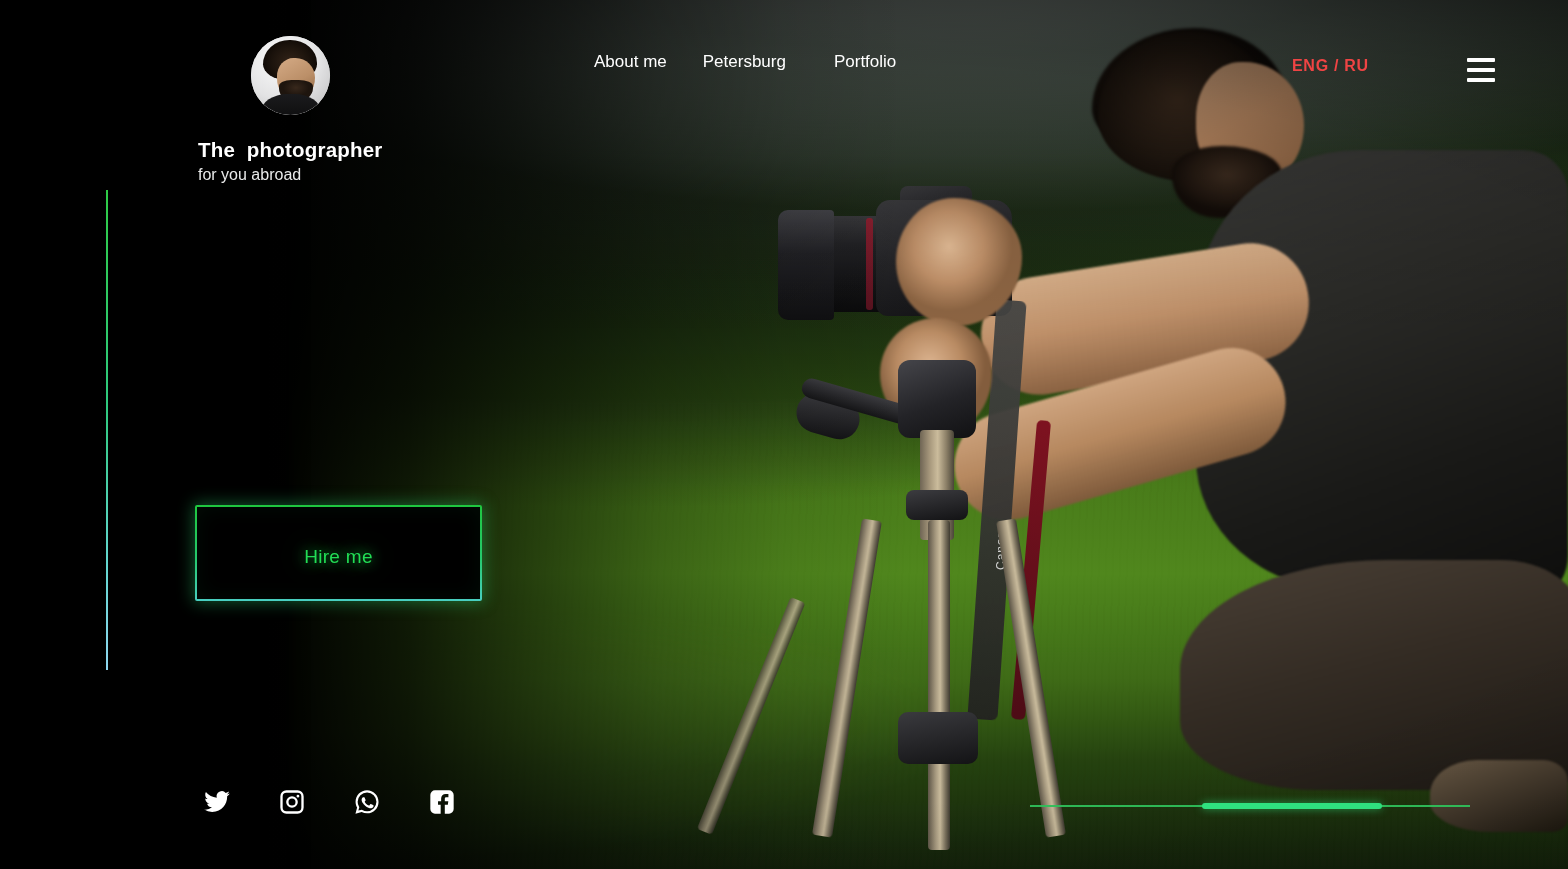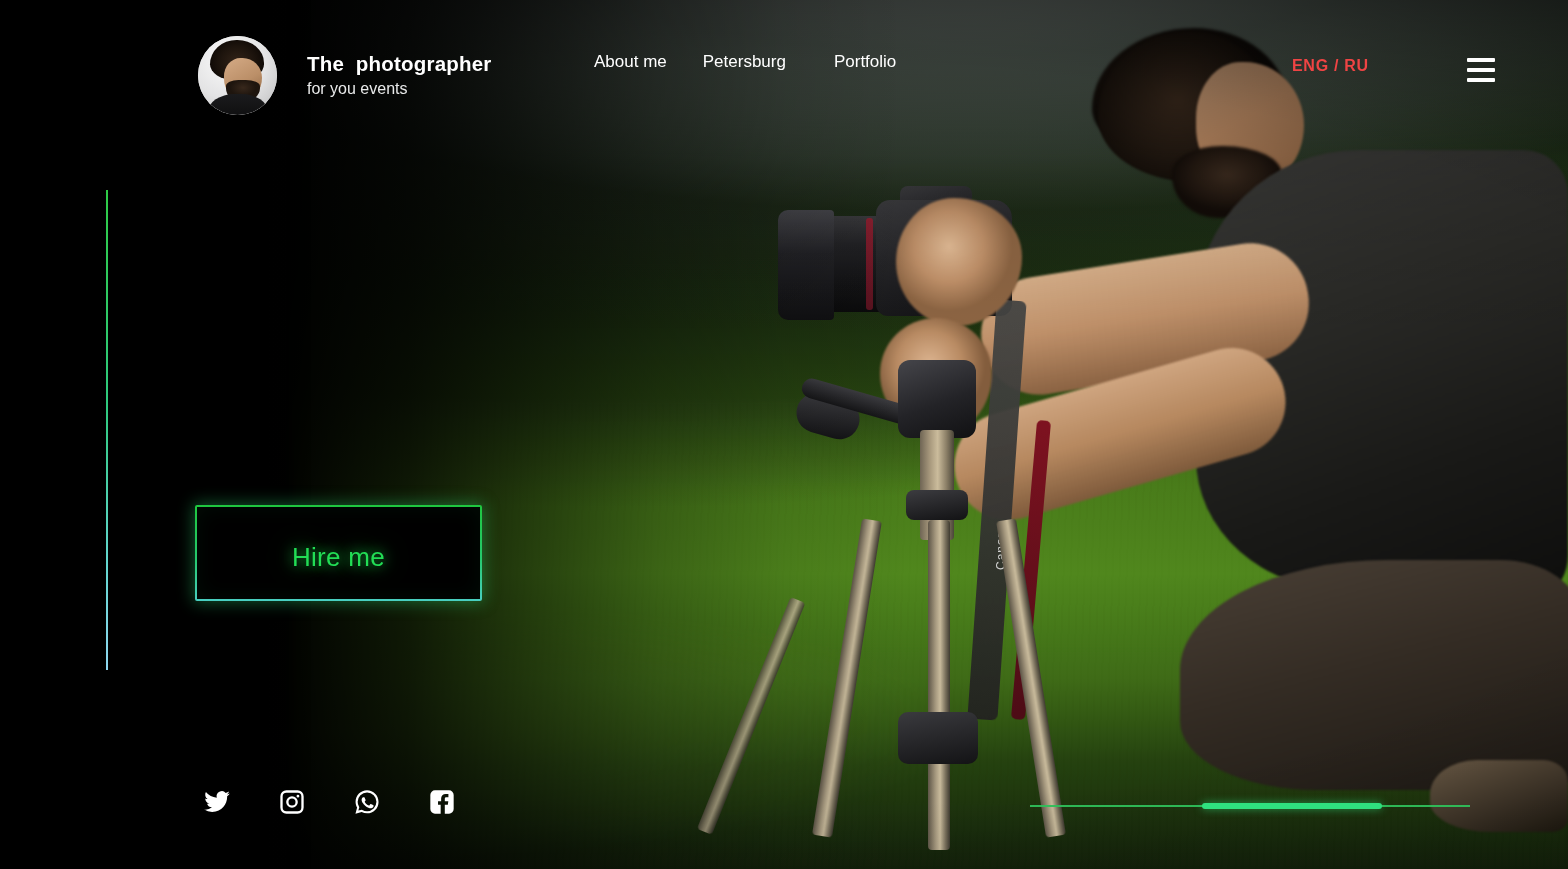--- a/index.html
+++ b/index.html
@@ -255,21 +255,21 @@
     box-shadow:2px 0 14px 2px rgba(0,0,0,.9);
   }
 
   
   .header {
     position:absolute; left:0; top:0; width:1568px; height:150px;
     z-index:20;
   }
   .brand {
     position:absolute; left:198px; top:36px;
-    display:flex; align-items:center; gap:30px;
+    display:flex; align-items:center; gap:22px;flex-direction:column;
   }
   .avatar {
     width:79px; height:79px; border-radius:50%;
     overflow:hidden; flex:0 0 auto;
     background:#e9e9ea;
     position:relative;
   }
   .av-bg { position:absolute; inset:0; background:radial-gradient(70% 70% at 38% 30%, #fbfbfb 0%, #e3e3e4 70%, #cfcfd0 100%); }
   .av-hair {
     position:absolute; left:12px; top:4px; width:54px; height:40px;
@@ -342,21 +342,21 @@
     border:2px solid transparent;
     border-radius:2px;
     background:
       linear-gradient(#000, #000) padding-box,
       linear-gradient(to bottom, #1fc73f 0%, #25c96c 55%, #49cfc2 100%) border-box;
     box-shadow:0 0 16px 2px rgba(42,210,110,.38), inset 0 0 22px rgba(30,190,90,.07);
     display:flex; align-items:center; justify-content:center;
     cursor:pointer; z-index:15;
   }
   .cta span {
-    color:#22dd55; font-size:26px; font-weight:500; letter-spacing:.3px;
+    color:#22dd55; font-size:19px; font-weight:500; letter-spacing:.3px;
     text-shadow:0 0 14px rgba(34,221,85,.85), 0 0 30px rgba(34,221,85,.45);
     margin-top:8px;
   }
 
   
   .socials {
     position:absolute; left:203px; top:788px;
     display:flex; align-items:center; gap:47px;
     z-index:15;
   }
@@ -429,21 +429,21 @@
     <div class="brand">
       <div class="avatar">
         <div class="av-bg"></div>
         <div class="av-hair"></div>
         <div class="av-face"></div>
         <div class="av-beard"></div>
         <div class="av-shirt"></div>
       </div>
       <div class="brand-text">
         <div class="brand-title">The  photographer</div>
-        <div class="brand-sub">for you events</div>
+        <div class="brand-sub">for you abroad</div>
       </div>
     </div>
 
     <nav class="nav">
       <a href="#">About me</a>
       <a href="#">Petersburg</a>
       <a href="#">Portfolio</a>
     </nav>
 
     <div class="lang">ENG / RU</div>

